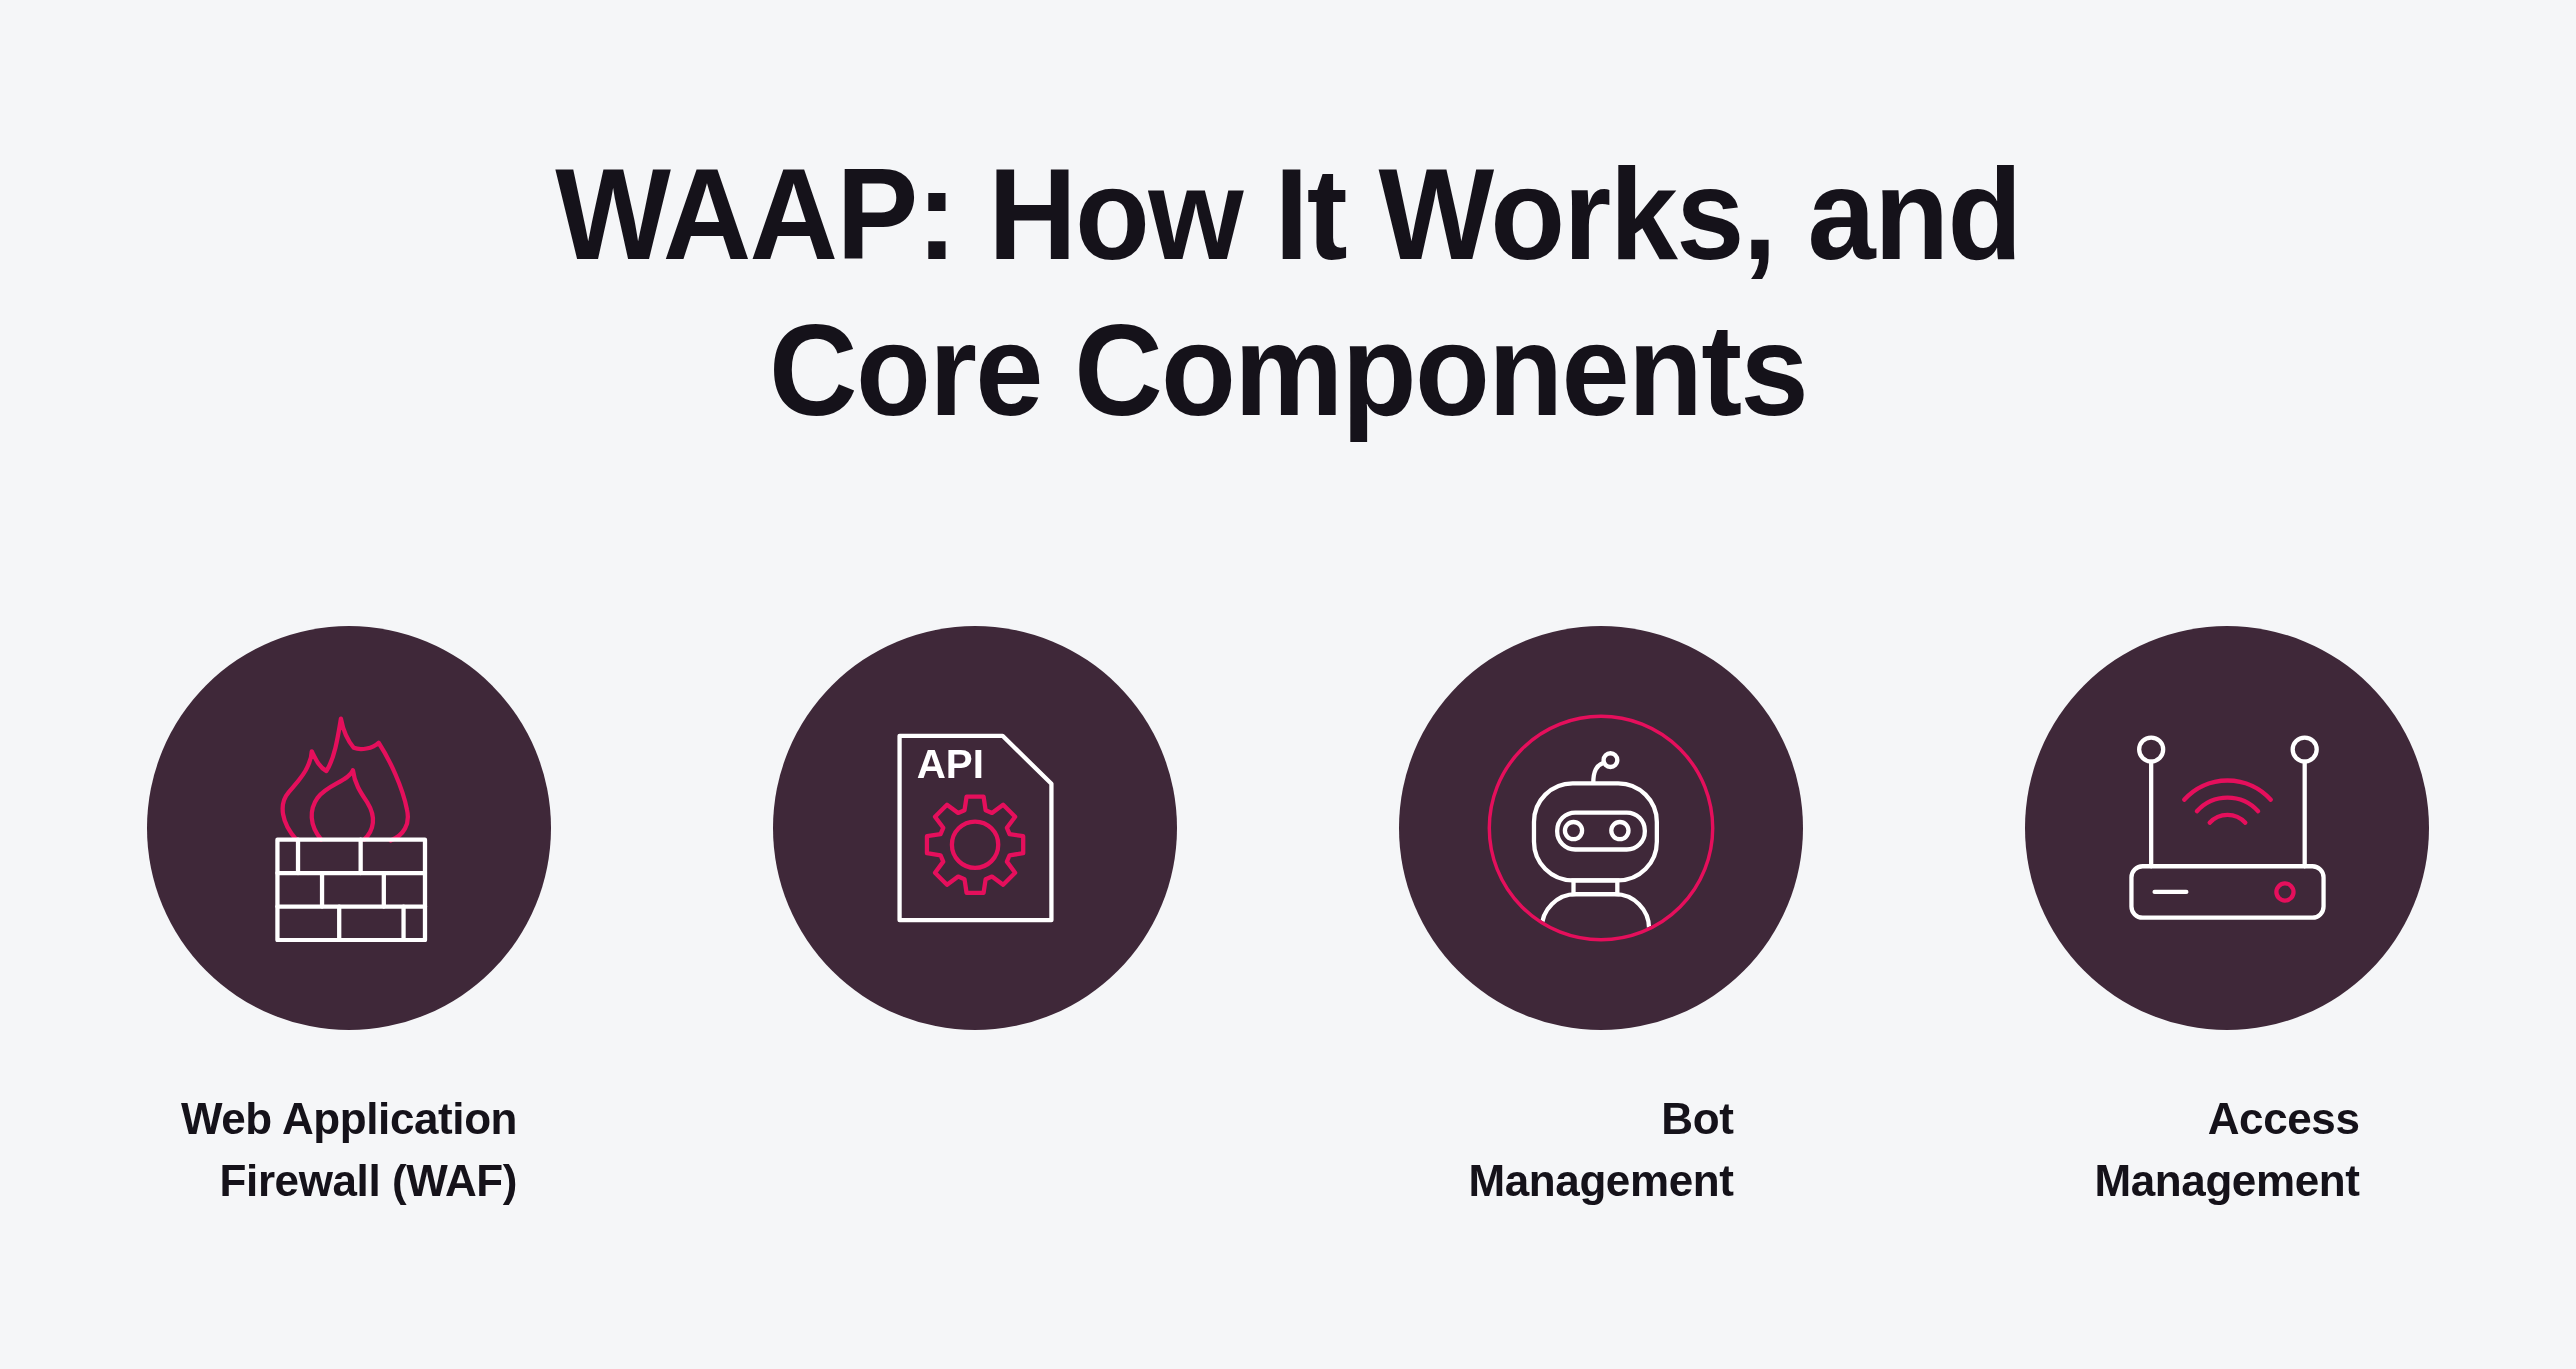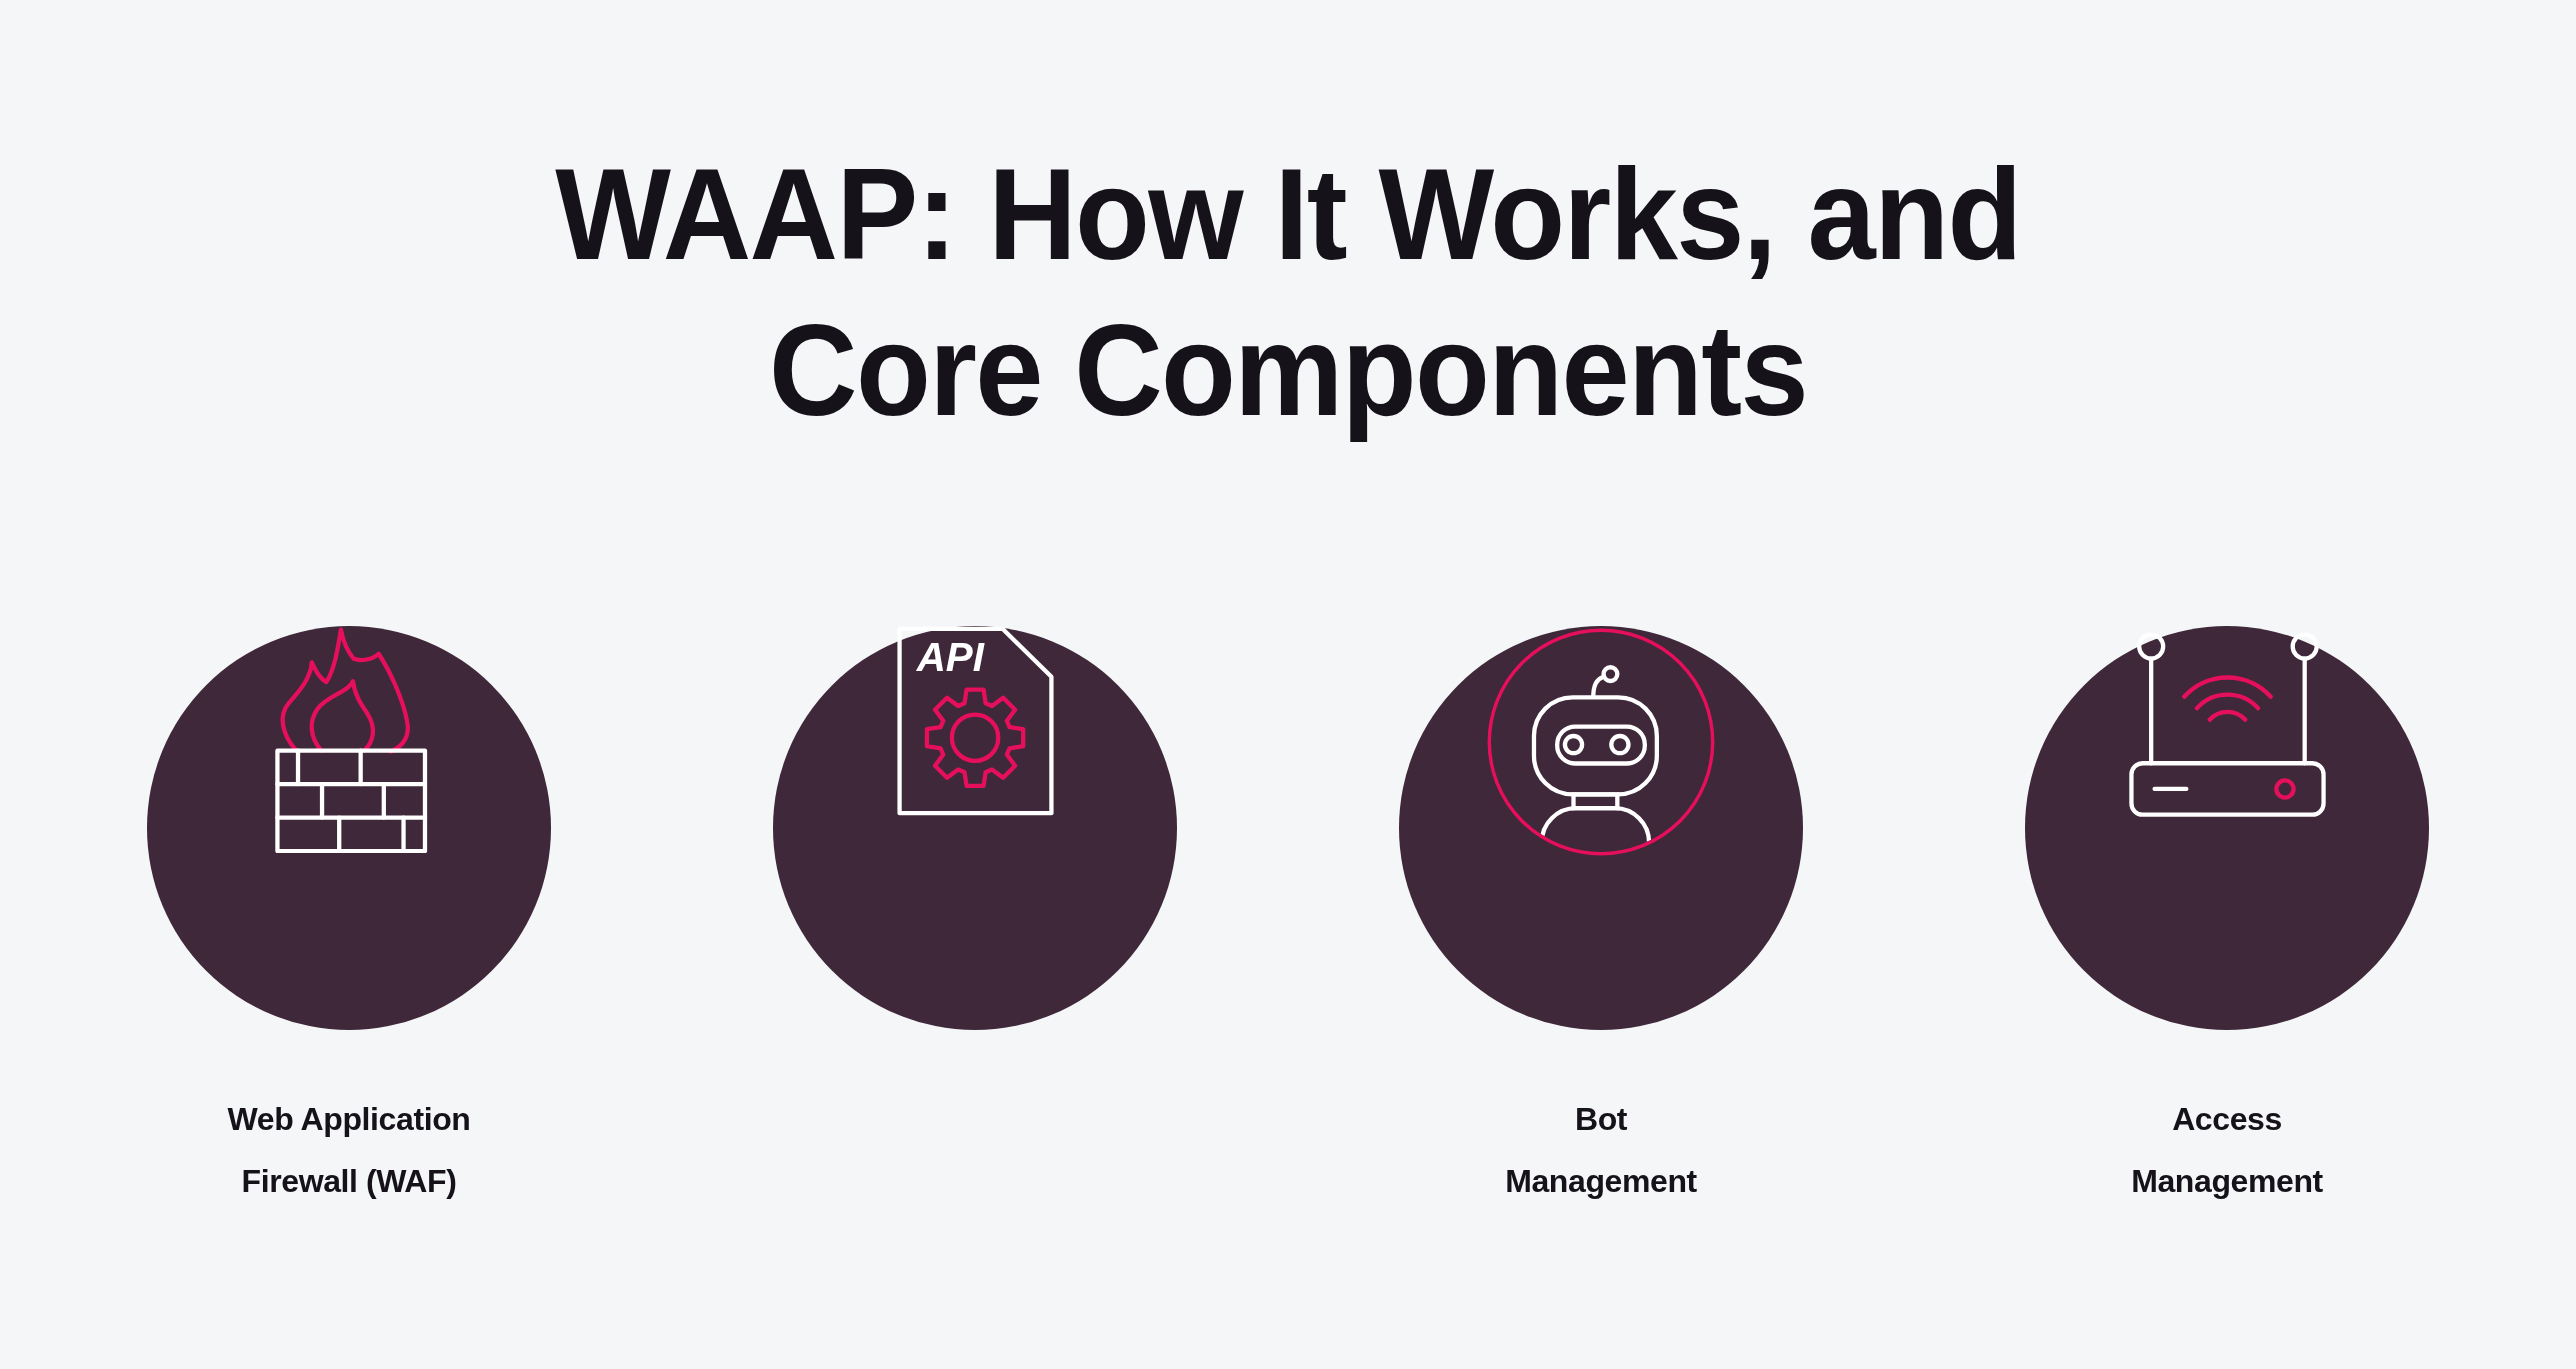--- a/index.html
+++ b/index.html
@@ -41,28 +41,27 @@
     display: flex;
     flex-direction: column;
     align-items: center;
   }
   .circle {
     width: 404px;
     height: 404px;
     border-radius: 50%;
     background: #3F2839;
     display: flex;
-    align-items: flex-start;
+    align-items: center;
     justify-content: center;
-    font-style: italic;
   }
   .label {
     margin-top: 58px;
-    text-align: center;
-    font-size: 32px;
+    text-align: right;
+    font-size: 44px;
     line-height: 62px;
     font-weight: 700;
     color: #15121A;
     letter-spacing: -0.4px;
     white-space: pre-line;
   }
   svg { display: block; }
   svg text {
     font-family: "Liberation Sans", "DejaVu Sans", sans-serif;
   }

